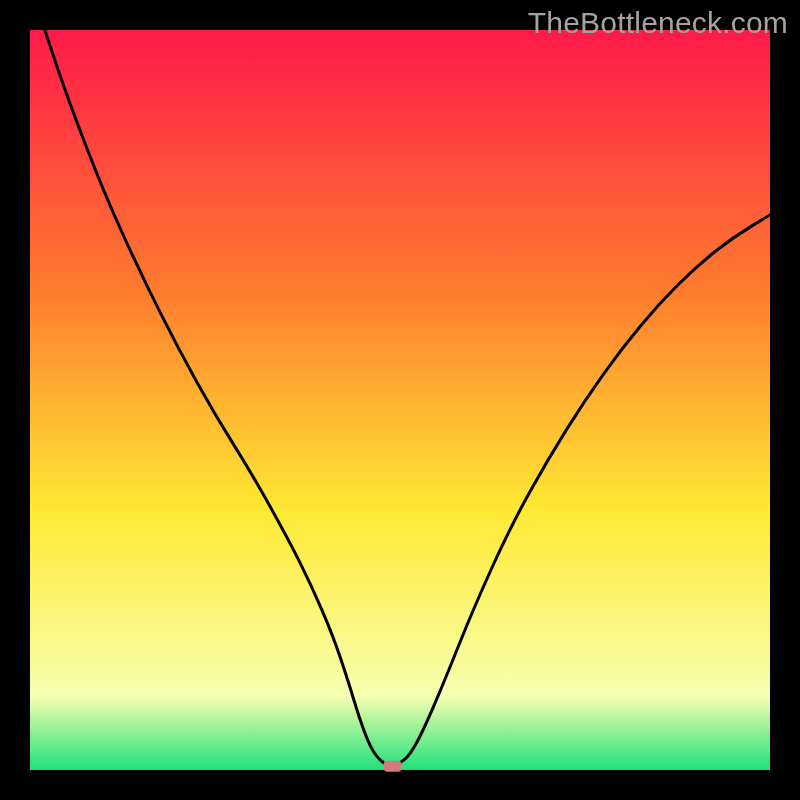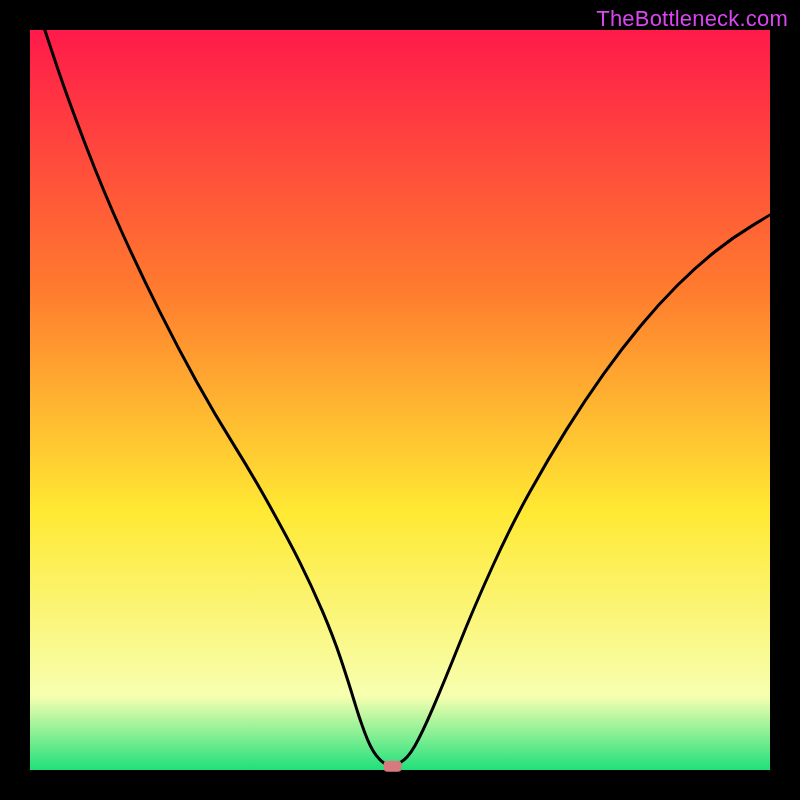--- a/index.html
+++ b/index.html
@@ -16,22 +16,22 @@
     top: 0;
     left: 0;
     width: 800px;
     height: 800px;
     box-sizing: border-box;
   }
   .watermark {
     position: absolute;
     top: 6px;
     right: 12px;
-    color: #d946ef;
-    font-size: 22px;
+    color: #a3a3a3;
+    font-size: 30px;
     font-weight: 500;
     letter-spacing: 0.2px;
     user-select: none;
   }
   svg {
     display: block;
   }
 </style>
 </head>
 <body>

